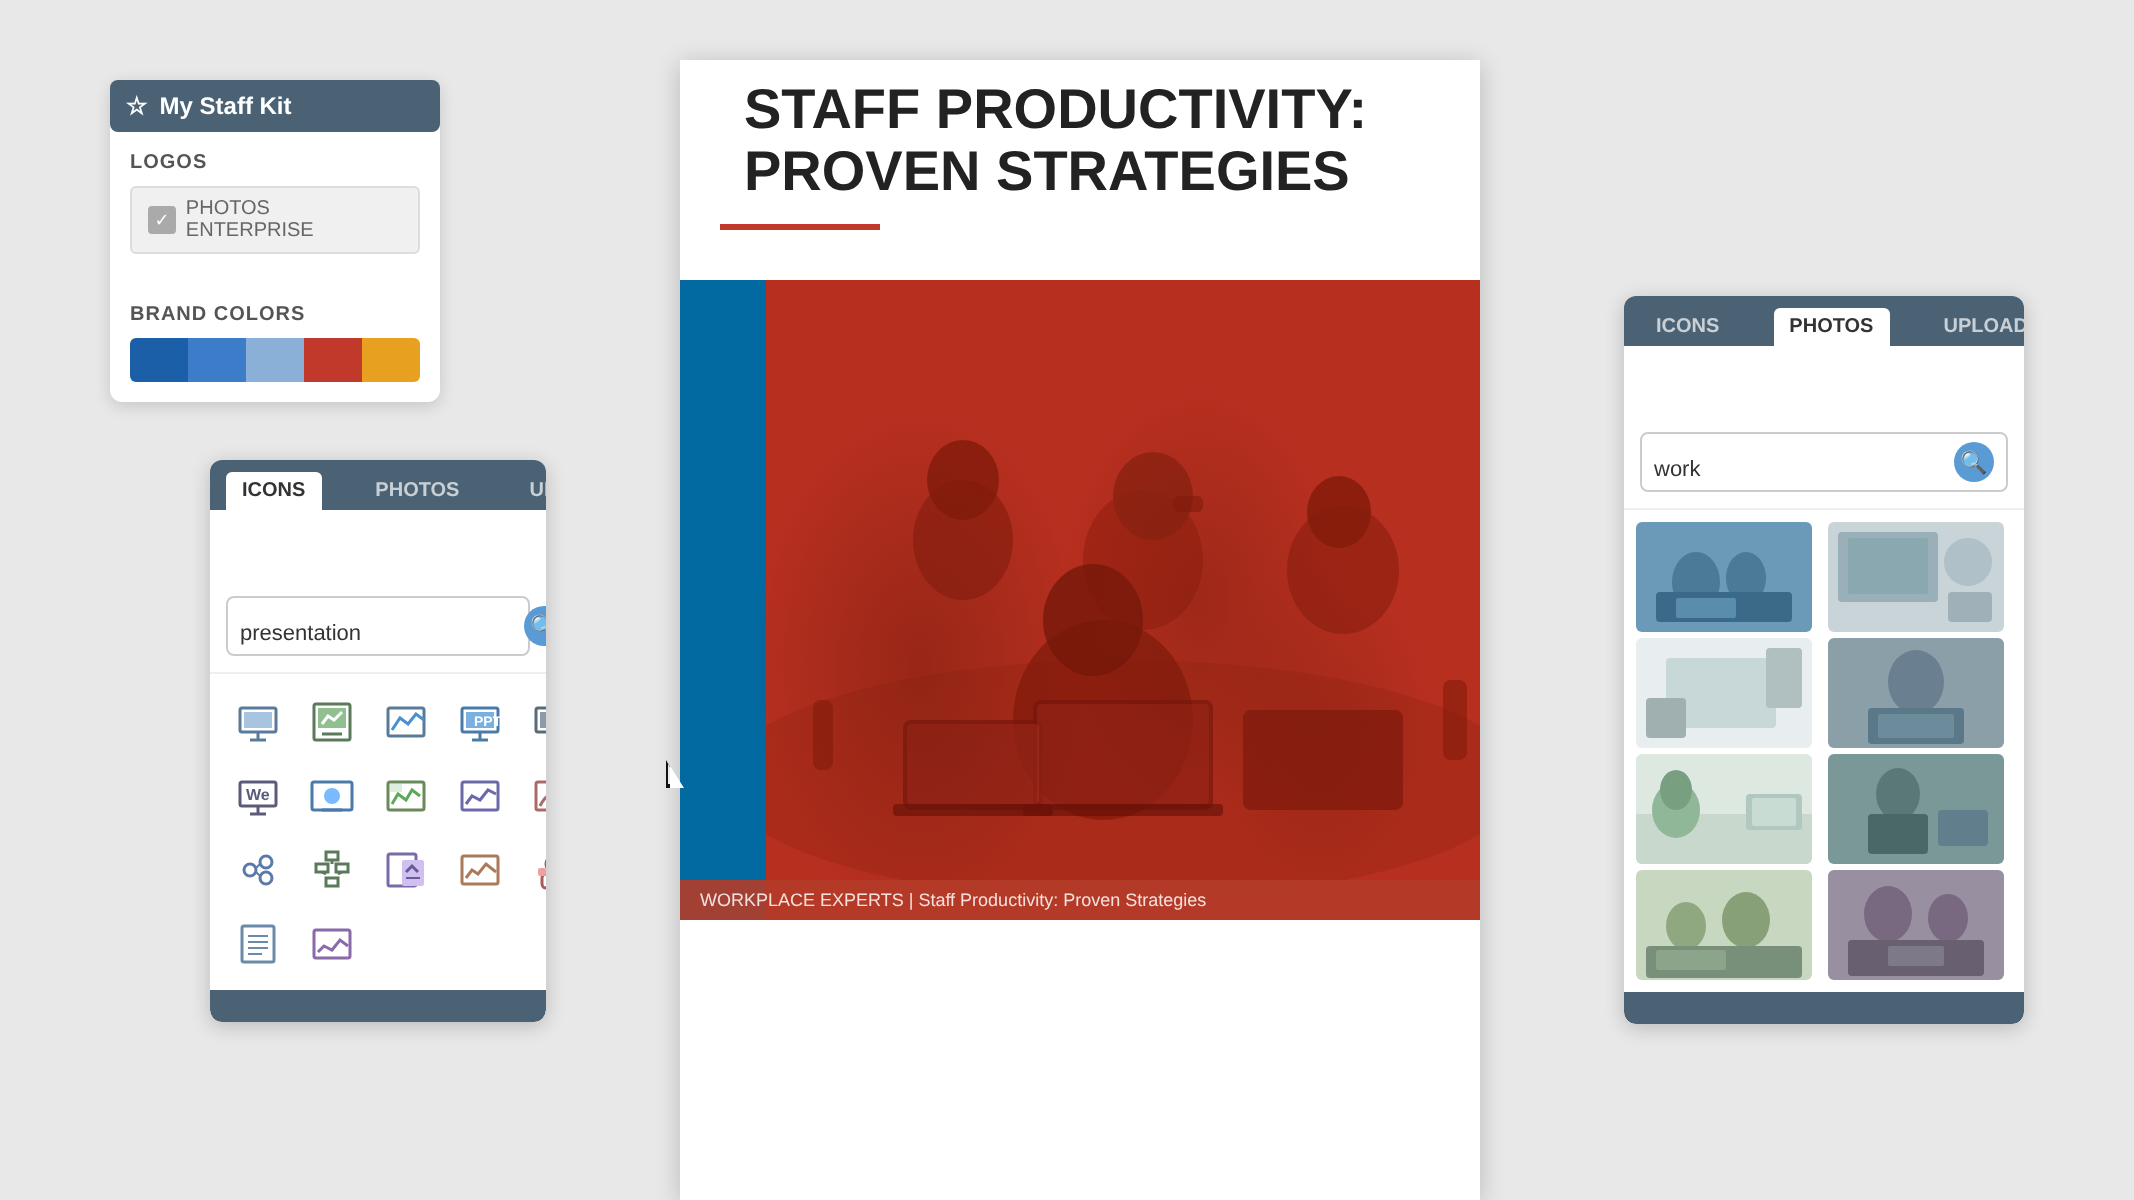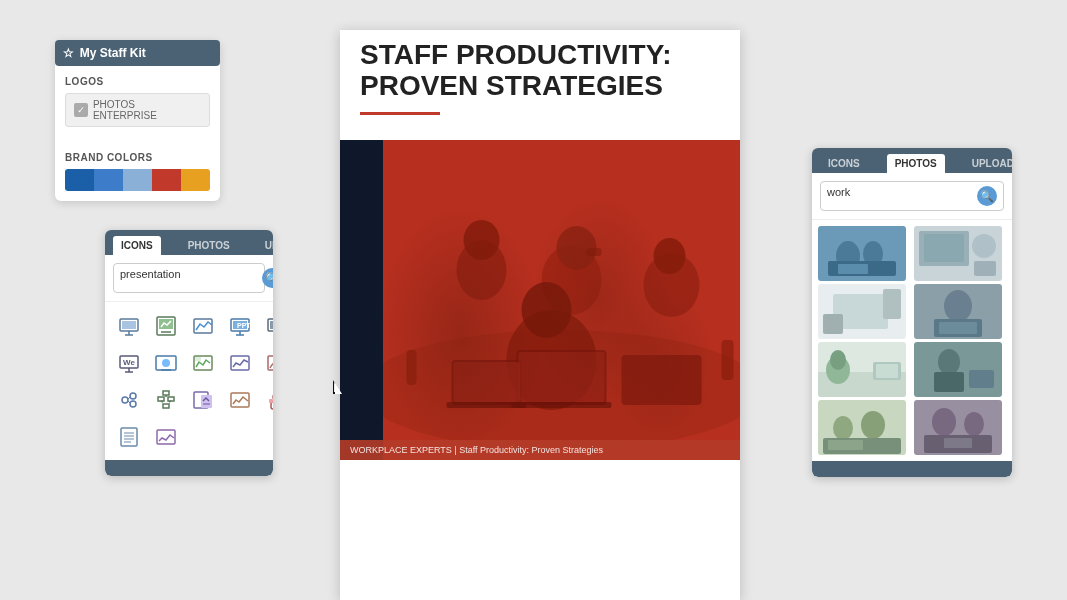--- a/index.html
+++ b/index.html
@@ -105,25 +105,26 @@
     .panel-tab.active {
       background: white;
       color: #333;
     }
     .panel-search {
       padding: 8px;
       border-bottom: 1px solid #eee;
     }
     .search-box {
       display: flex;
-      align-items: flex-start;
+      align-items: flex-end;
       border: 1px solid #ccc;
       border-radius: 4px;
       padding: 4px 6px;
       background: white;
+      margin-top: 35px;
     }
     .search-input {
       border: none;
       outline: none;
       font-size: 11px;
       flex: 1;
       color: #333;
     }
     .search-btn {
       width: 20px;
@@ -182,20 +183,21 @@
     }
     .doc-title-section {
       padding: 10px 20px 15px;
     }
     .doc-title {
       font-size: 28px;
       font-weight: 900;
       color: #222;
       line-height: 1.1;
       font-family: Arial Black, Arial, sans-serif;
+      margin-left: 12px;
     }
     .doc-divider {
       width: 80px;
       height: 3px;
       background: #c0392b;
       margin: 10px 0;
     }
     .doc-subtitle {
       font-size: 11px;
       color: #333;
@@ -204,21 +206,21 @@
     .doc-subtitle strong { font-weight: bold; }
     .doc-image-container {
       width: 100%;
       height: 320px;
       position: relative;
       overflow: hidden;
     }
     .doc-image-bg {
       width: 100%;
       height: 100%;
-      background: #0f172a;
+      background: #0369a1;
       position: relative;
       padding-left: 43px;
     }
     
     .doc-caption {
       position: absolute;
       bottom: 0;
       left: 0;
       right: 0;
       background: rgba(180,60,40,0.9);

